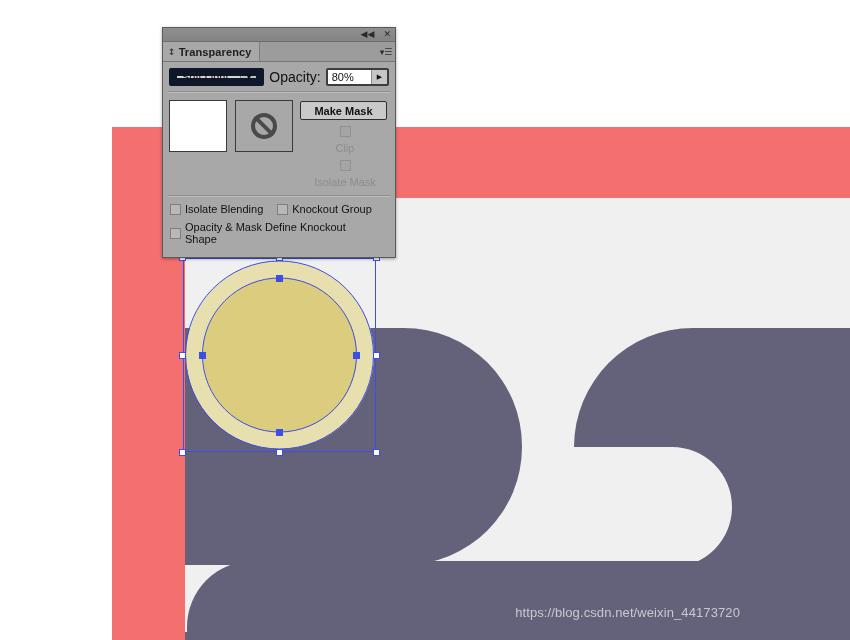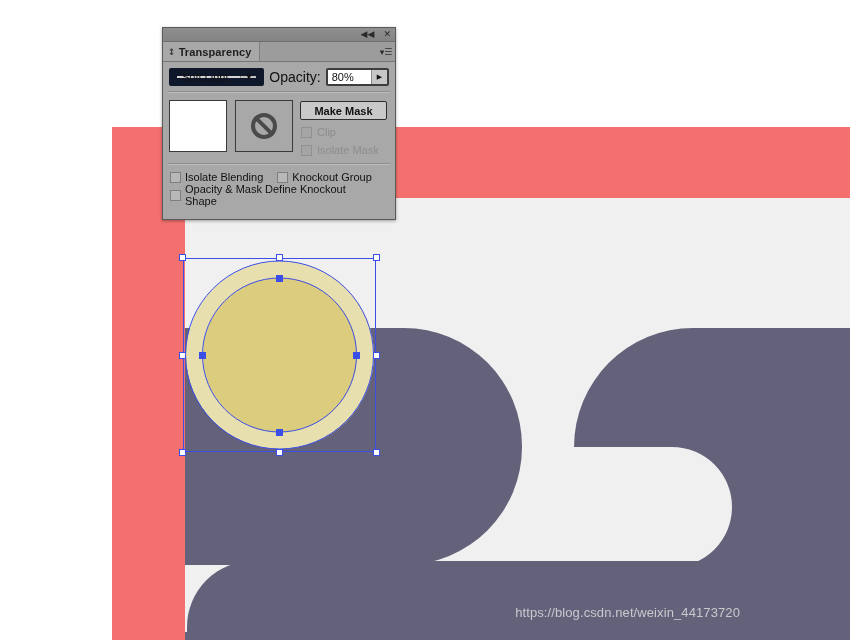--- a/index.html
+++ b/index.html
@@ -229,36 +229,38 @@
     font-weight: 700;
     color: #101010;
     margin: 0 0 0 1px;
   }
   .chk-row {
     display: flex;
     align-items: center;
     gap: 5px;
     margin-top: 6px;
     padding-left: 2px;
+    flex-direction: column;
   }
   .chk-box {
     width: 11px; height: 11px;
     background: #b8b8b8;
     border: 1px solid #7e7e7e;
     box-sizing: border-box;
   }
   .chk-box.dim { background: #a5a5a5; border-color: #919191; }
   .chk-label { font-size: 11px; color: #111; }
   .chk-label.dim { color: #8d8d8d; }
 
   .panel-bottom { padding: 6px 6px 8px 7px; }
   .chk-line {
     display: flex;
     align-items: center;
     gap: 5px;
+    margin-bottom: 6px;
   }
   .chk-line:last-child { margin-bottom: 4px; }
   .chk-pair { display: flex; align-items: center; gap: 4px; margin-right: 9px; }
 
   
   #selection {
     position: absolute;
     left: 183px; top: 258px;
     width: 193px; height: 194px;
   }

